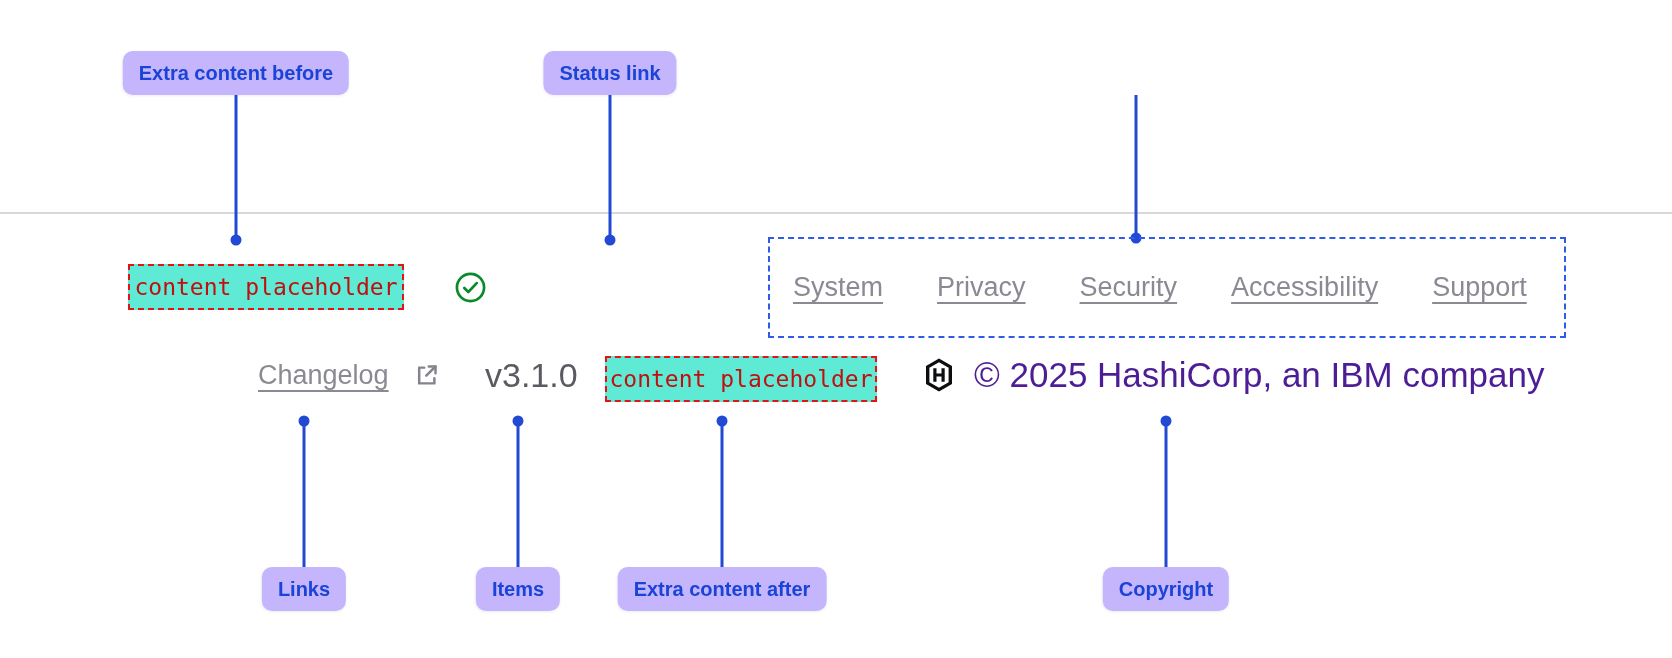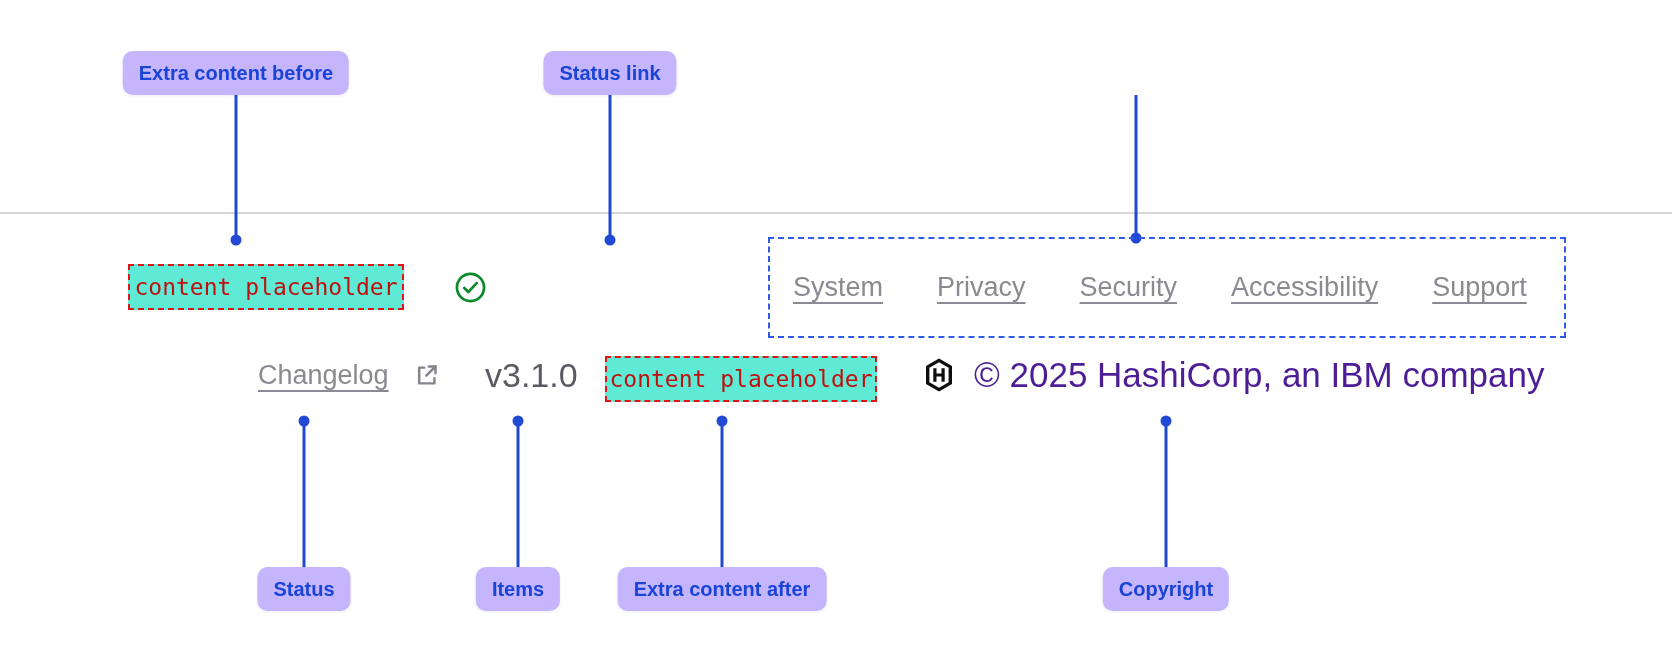--- a/index.html
+++ b/index.html
@@ -167,18 +167,18 @@
 
   <div class="dot" style="left:304px; top:421px;"></div>
   <div class="vline" style="left:304px; top:424px; height:143px;"></div>
   <div class="dot" style="left:518px; top:421px;"></div>
   <div class="vline" style="left:518px; top:424px; height:143px;"></div>
   <div class="dot" style="left:722px; top:421px;"></div>
   <div class="vline" style="left:722px; top:424px; height:143px;"></div>
   <div class="dot" style="left:1166px; top:421px;"></div>
   <div class="vline" style="left:1166px; top:424px; height:143px;"></div>
 
-  <div class="pill" style="left:304px; top:567px;">Status</div>
+  <div class="pill" style="left:304px; top:567px;">Links</div>
   <div class="pill" style="left:518px; top:567px;">Items</div>
   <div class="pill" style="left:722px; top:567px;">Extra content after</div>
   <div class="pill" style="left:1166px; top:567px;">Copyright</div>
 
 </div>
 
 </body></html>

